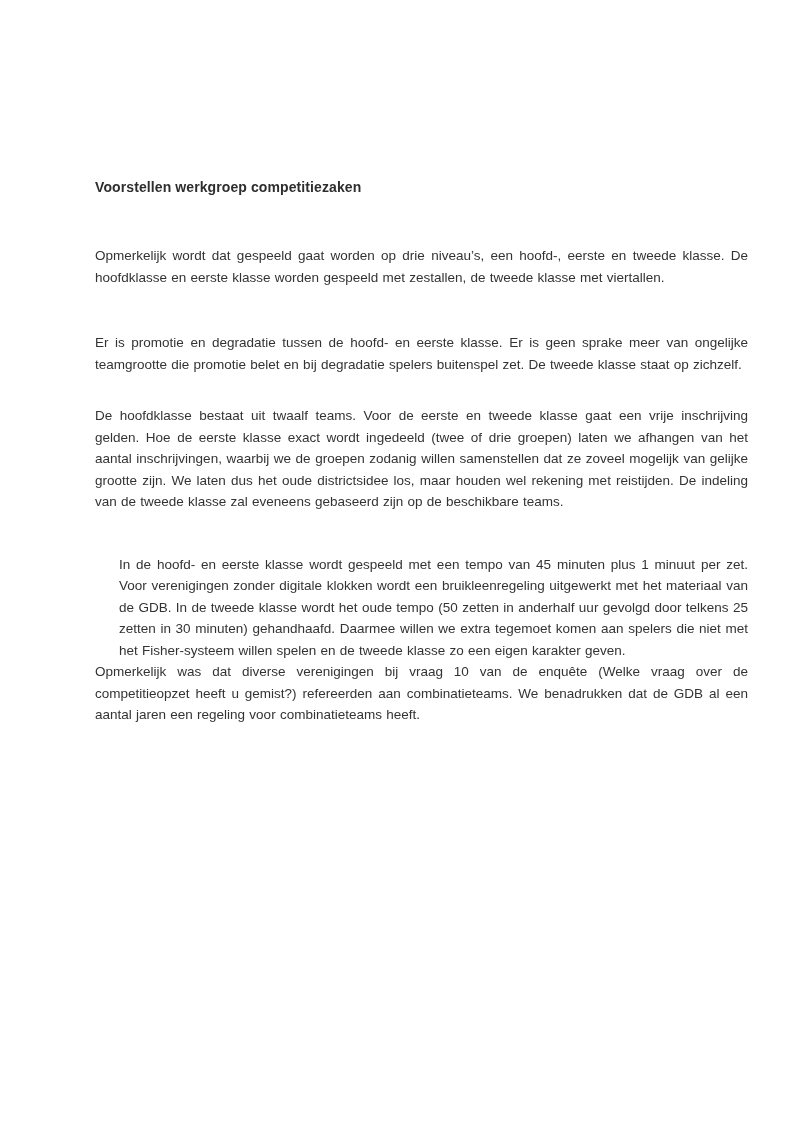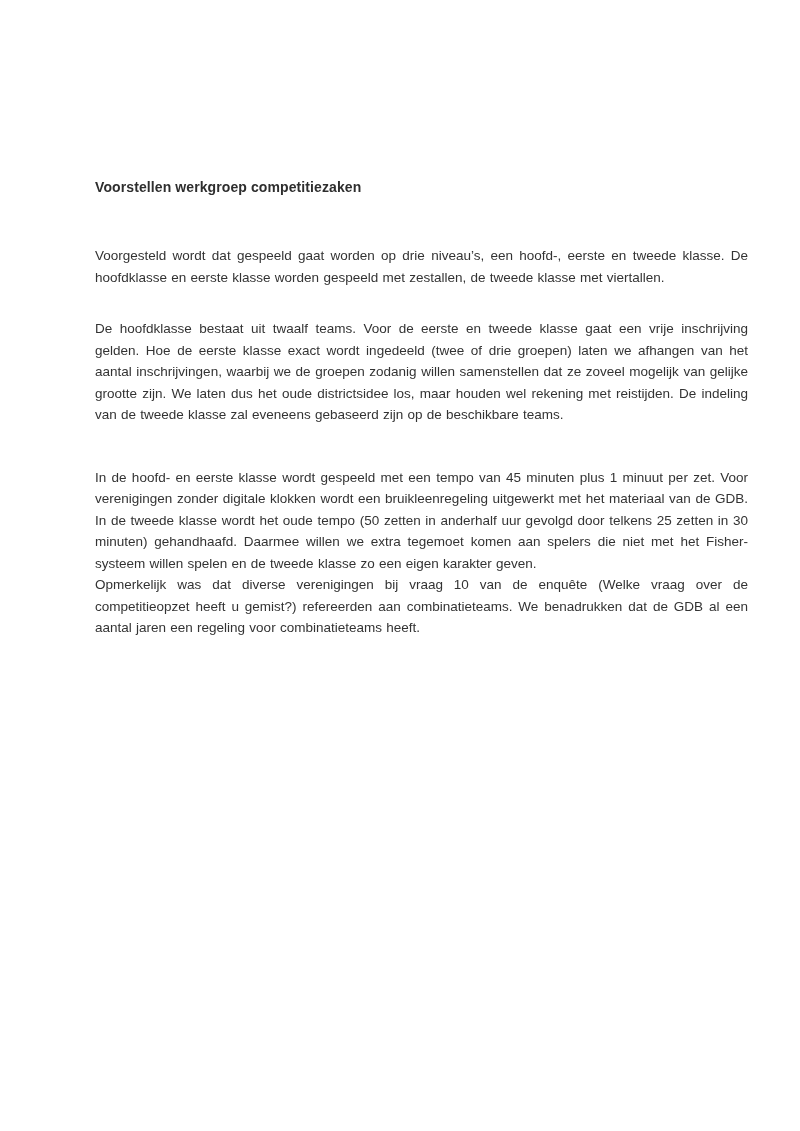--- a/index.html
+++ b/index.html
@@ -33,32 +33,33 @@
     font-size: 13.5px;
     font-weight: 400;
     line-height: 21.5px;
     color: #333333;
     text-align: justify;
     word-spacing: 0.5px;
   }
   .para-1 { margin-top: 47px; }
   .para-2 { margin-top: 44px; }
   .para-3 { margin-top: 30px; }
-  .para-4 { margin-top: 41px; }
+  .para-4 { margin-top: 41px; margin-left: 24px; }
   .para-5 { }
 </style>
 </head>
 <body>
 
 <div class="page">
   <div class="content">
     <h1 class="doc-title">Voorstellen werkgroep competitiezaken</h1>
 
-    <p class="para para-1">Voorgesteld wordt dat gespeeld gaat worden op drie niveau’s, een hoofd-, eerste en tweede klasse. De hoofdklasse en eerste klasse worden gespeeld met zestallen, de tweede klasse met viertallen.</p>
+    <p class="para para-1">Opmerkelijk wordt dat gespeeld gaat worden op drie niveau’s, een hoofd-, eerste en tweede klasse. De hoofdklasse en eerste klasse worden gespeeld met zestallen, de tweede klasse met viertallen.</p>
 
+    <p class="para para-2">Er is promotie en degradatie tussen de hoofd- en eerste klasse. Er is geen sprake meer van ongelijke teamgrootte die promotie belet en bij degradatie spelers buitenspel zet. De tweede klasse staat op zichzelf.</p>
 
     <p class="para para-3">De hoofdklasse bestaat uit twaalf teams. Voor de eerste en tweede klasse gaat een vrije inschrijving gelden. Hoe de eerste klasse exact wordt ingedeeld (twee of drie groepen) laten we afhangen van het aantal inschrijvingen, waarbij we de groepen zodanig willen samenstellen dat ze zoveel mogelijk van gelijke grootte zijn. We laten dus het oude districtsidee los, maar houden wel rekening met reistijden. De indeling van de tweede klasse zal eveneens gebaseerd zijn op de beschikbare teams.</p>
 
     <p class="para para-4">In de hoofd- en eerste klasse wordt gespeeld met een tempo van 45 minuten plus 1 minuut per zet. Voor verenigingen zonder digitale klokken wordt een bruikleenregeling uitgewerkt met het materiaal van de GDB. In de tweede klasse wordt het oude tempo (50 zetten in anderhalf uur gevolgd door telkens 25 zetten in 30 minuten) gehandhaafd. Daarmee willen we extra tegemoet komen aan spelers die niet met het Fisher-systeem willen spelen en de tweede klasse zo een eigen karakter geven.</p>
 
     <p class="para para-5">Opmerkelijk was dat diverse verenigingen bij vraag 10 van de enquête (Welke vraag over de competitieopzet heeft u gemist?) refereerden aan combinatieteams. We benadrukken dat de GDB al een aantal jaren een regeling voor combinatieteams heeft.</p>
   </div>
 </div>
 
 </body></html>

